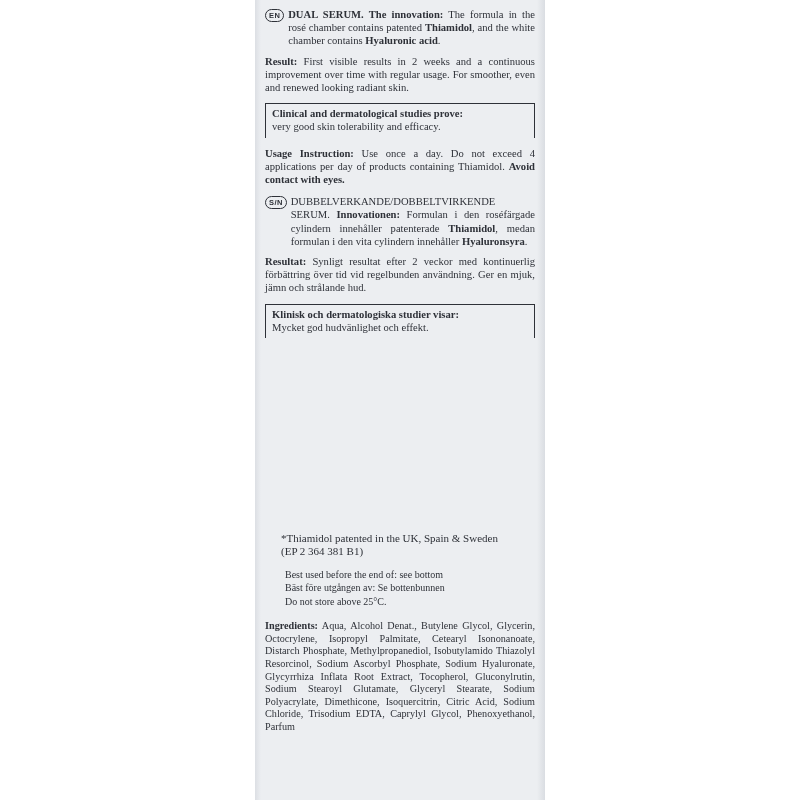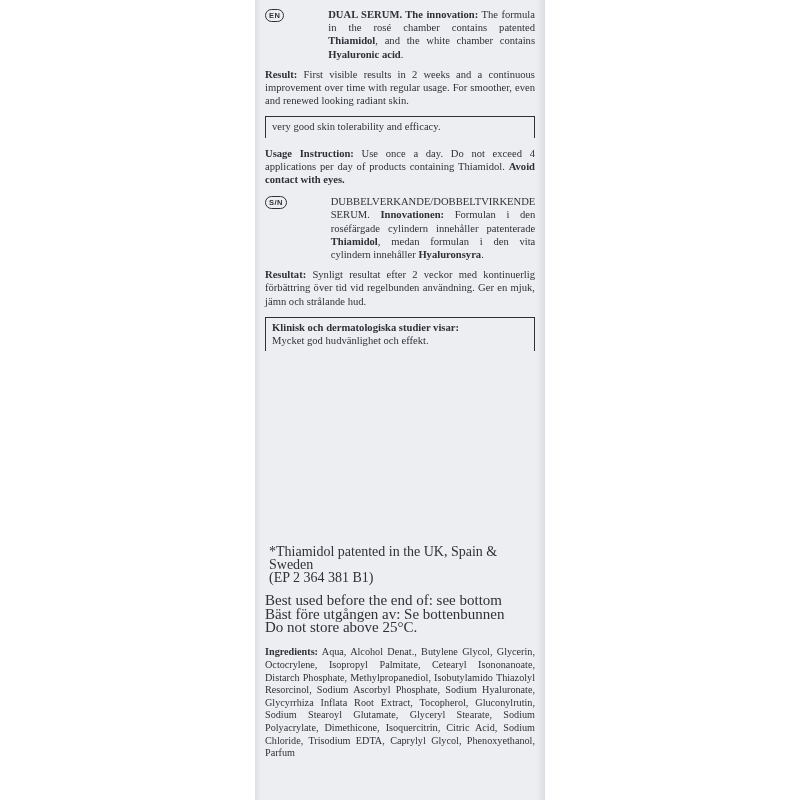--- a/index.html
+++ b/index.html
@@ -49,21 +49,21 @@
   }
 
   .text-block {
     font-family: "Liberation Serif", serif;
     color: #2e3138;
     font-size: 10.6px;
     line-height: 13.2px;
     text-align: justify;
     margin: 0 0 9px 0;
   }
-  .text-block.tight { margin-bottom: 7px; margin-left: 40px; }
+  .text-block.tight { margin-bottom: 7px; }
   b, .b { font-weight: bold; }
 
   .lang-row {
     display: flex;
     align-items: flex-start;
     gap: 4px;
   }
   .lang-badge {
     display: inline-flex;
     align-items: center;
@@ -93,30 +93,31 @@
     line-height: 13.2px;
     color: #2e3138;
   }
   .boxed .line1 { font-weight: bold; }
   .boxed .line2 { }
 
   .spacer-large { height: 185px; }
 
   .small-note {
     font-family: "Liberation Serif", serif;
-    font-size: 14px;
+    font-size: 11px;
     line-height: 13px;
     color: #2e3138;
-    margin: 0 0 10px 4px;
+    margin: 0 0 10px 16px;
   }
   .storage-line {
     font-family: "Liberation Serif", serif;
-    font-size: 15px;
+    font-size: 10px;
     line-height: 13.4px;
     color: #2e3138;
+    margin-left: 20px;
   }
   #ingredients {
     font-family: "Liberation Serif", serif;
     font-size: 10.2px;
     line-height: 12.6px;
     color: #2e3138;
     text-align: justify;
     margin-top: 12px;
   }
 </style>
@@ -127,20 +128,21 @@
   <div id="panel">
 
     <div class="lang-row">
       <span class="lang-badge">EN</span>
       <p class="text-block tight"><b>DUAL SERUM. The innovation:</b><span> The formula in the rosé chamber contains patented </span><b>Thiamidol</b><span>, and the white chamber contains </span><b>Hyaluronic acid</b><span>.</span></p>
     </div>
 
     <p class="text-block"><b>Result:</b><span> First visible results in 2 weeks and a continuous improvement over time with regular usage. For smoother, even and renewed looking radiant skin.</span></p>
 
     <div class="boxed">
+      <div class="line1">Clinical and dermatological studies prove:</div>
       <div class="line2">very good skin tolerability and efficacy.</div>
     </div>
 
     <p class="text-block"><b>Usage Instruction:</b><span> Use once a day. Do not exceed 4 applications per day of products containing Thiamidol. </span><b>Avoid contact with eyes.</b></p>
 
     <div class="lang-row">
       <span class="lang-badge">S/N</span>
       <p class="text-block tight"><span>DUBBELVERKANDE/DOBBELTVIRKENDE SERUM.</span><b> Innovationen:</b><span> Formulan i den roséfärgade cylindern innehåller patenterade </span><b>Thiamidol</b><span>, medan formulan i den vita cylindern innehåller </span><b>Hyaluronsyra</b><span>.</span></p>
     </div>
 

